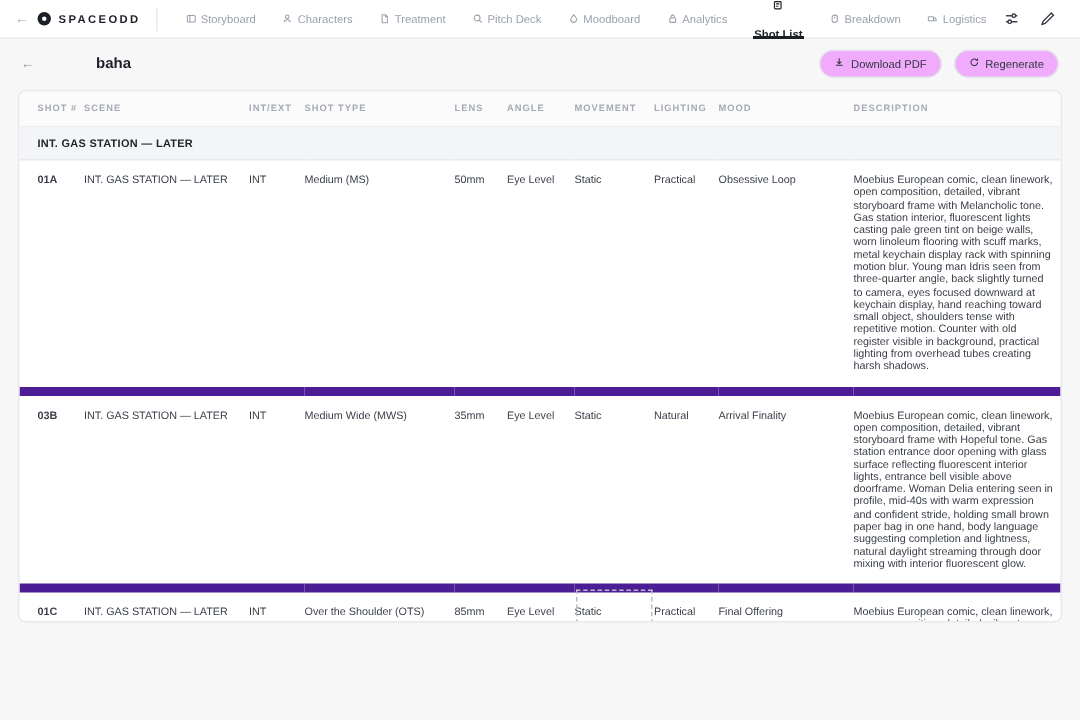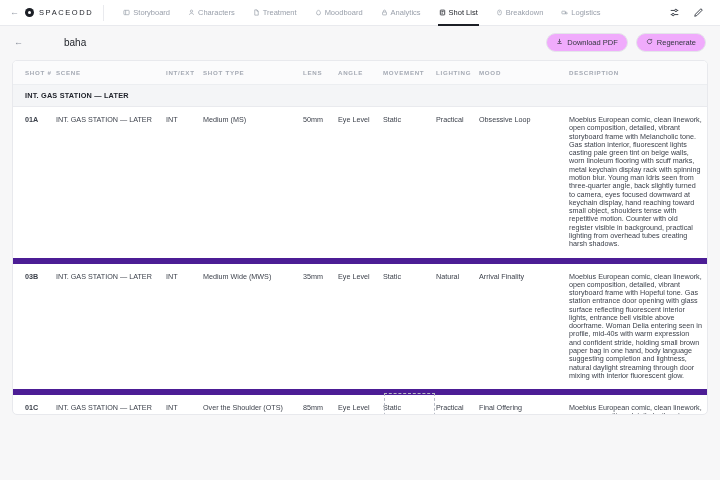--- a/index.html
+++ b/index.html
@@ -32,49 +32,49 @@
   }
   .brand-dot {
     width: 9px; height: 9px; border-radius: 50%;
     background: #1c1f26; position: relative;
   }
   .brand-dot::after {
     content: ""; position: absolute; left: 3px; top: 3px;
     width: 3px; height: 3px; border-radius: 50%; background: #fff;
   }
   .brand-name {
-    font-size: 7.5px; letter-spacing: 1.6px; font-weight: 400; color: #1c1f26;
+    font-size: 7.5px; letter-spacing: 1.6px; font-weight: 700; color: #1c1f26;
   }
   .navitems { display: flex; align-items: center; height: 32px; margin-left: 8px; }
   .navitem {
     display: flex; align-items: center; gap: 3px;
     font-size: 7.5px; color: #9aa0ab;
     padding: 0 9px; height: 26px; line-height: 26px;
     cursor: pointer; position: relative; white-space: nowrap;
   }
   .navitem svg { display: block; }
-  .navitem.active { color: #1c1f26; font-weight: 400; }
+  .navitem.active { color: #1c1f26; font-weight: 700; flex-direction: column; }
   .navitem.active::after {
     content: ""; position: absolute; left: 8px; right: 8px; bottom: 0;
     height: 1.5px; background: #1c1f26;
   }
   .nav-right {
     margin-left: auto; display: flex; align-items: center; gap: 13px;
     padding-right: 6px;
   }
   .nav-icon { cursor: pointer; display: flex; align-items: center; }
 
   
   .pagehdr {
     height: 32px; display: flex; align-items: center;
     padding: 0 14px; background: #f7f7f8;
   }
   .hdr-left { display: flex; align-items: center; gap: 7px; }
   .hdr-back { font-size: 9px; color: #8a909b; cursor: pointer; line-height: 1; }
-  .hdr-title { font-size: 10px; font-weight: 400; color: #1c1f26; padding-left: 34px; }
+  .hdr-title { font-size: 10px; font-weight: 700; color: #1c1f26; padding-left: 34px; }
   .hdr-right { margin-left: auto; display: flex; gap: 8px; }
   .pillbtn {
     display: flex; align-items: center; gap: 4px;
     background: #f0abfc; border: 1px solid #e4e5ea; border-radius: 11px;
     height: 19px; padding: 0 9px; font-size: 7.5px; color: #32363f;
     cursor: pointer; white-space: nowrap;
   }
 
   
   .card {
@@ -164,20 +164,29 @@
     <div class="navitem">
       <span>
         <svg width="7" height="7" viewBox="0 0 16 16" fill="none" stroke="#9aa0ab" stroke-width="1.6">
             <path d="M4 2h5l3 3v9H4z"></path>
             <path d="M9 2v3h3"></path>
           </svg>
       </span>
       <span>Treatment</span>
     </div>
 
+    <div class="navitem">
+      <span>
+        <svg width="7" height="7" viewBox="0 0 16 16" fill="none" stroke="#9aa0ab" stroke-width="1.6">
+            <circle cx="7" cy="7" r="4.5"></circle>
+            <line x1="10.5" y1="10.5" x2="14" y2="14"></line>
+          </svg>
+      </span>
+      <span>Pitch Deck</span>
+    </div>
 
     <div class="navitem">
       <span>
         <svg width="7" height="7" viewBox="0 0 16 16" fill="none" stroke="#9aa0ab" stroke-width="1.6">
             <path d="M8 2c3 3 4.5 5 4.5 7A4.5 4.5 0 0 1 8 13.5 4.5 4.5 0 0 1 3.5 9C3.5 7 5 5 8 2z"></path>
           </svg>
       </span>
       <span>Moodboard</span>
     </div>
 

